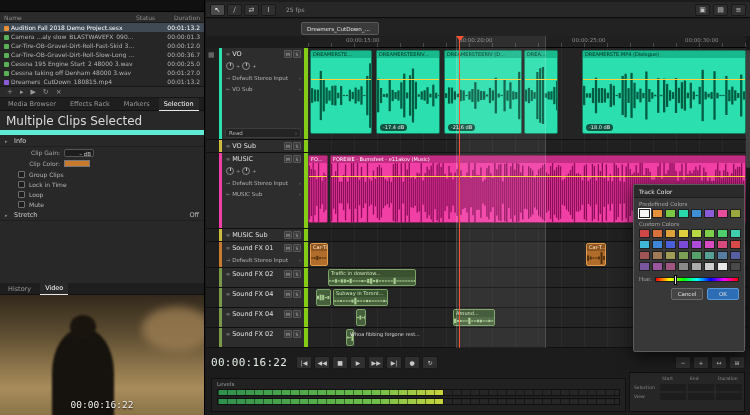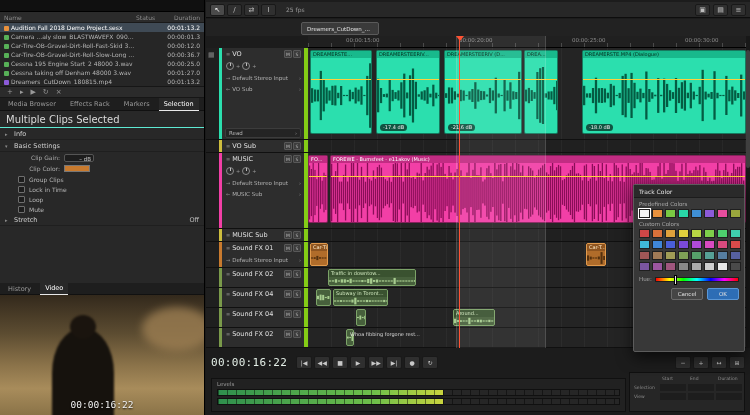--- a/index.html
+++ b/index.html
@@ -19,21 +19,21 @@
 .frow.sel{background:#3f4a55;color:#fff}
 .ficon{display:inline-block;width:5px;height:5px;margin-right:2px;border-radius:1px;vertical-align:-1px}
 .ficon.sesx{background:#e8913d}.ficon.wav{background:#58b158}.ficon.mp4{background:#8c5bd9}
 #ftools{position:absolute;top:86px;left:0;right:0;height:12px;background:#2b2b2b;border-top:1px solid #161616;border-bottom:1px solid #161616;display:flex;align-items:center;gap:7px;padding:0 7px;font-size:7px;color:#9a9a9a}
 .tabbar{display:flex;align-items:center;gap:4px;background:#1e1e1e;border-bottom:1px solid #111;padding:0 3px}
 #ltabs{position:absolute;top:98px;left:0;right:0;height:13px}
 #btabs{position:absolute;top:283px;left:0;right:0;height:12px}
 .tab{font-size:6.5px;color:#9a9a9a;padding:2px 5px;white-space:nowrap}
 .tab.active{color:#fff;border-bottom:1px solid #e8e8e8;background:#282828}
 #props{position:absolute;top:111px;left:0;right:0;height:172px;background:#282828;overflow:hidden}
-.phead{font-size:10px;color:#dadada;padding:3px 6px 2px;border-bottom:1px solid #5eead4}
+.phead{font-size:12px;color:#dadada;padding:3px 6px 2px;border-bottom:5px solid #5eead4}
 .psec{display:flex;align-items:center;gap:3px;font-size:6.5px;color:#d0d0d0;height:12px;padding:0 5px;border-bottom:1px solid #1f1f1f}
 .chev2{font-size:5px;color:#8a8a8a;width:6px}
 .pval{margin-left:auto;color:#bbb}
 .prow{display:flex;align-items:center;height:11px;font-size:6px;color:#aaa;padding:0 5px 0 18px;gap:4px}
 .plabel{width:42px;text-align:right}
 .gain-box{width:30px;height:8px;background:#1d1d1d;border:1px solid #555;border-radius:2px;font-size:5.5px;color:#ccc;text-align:right;padding:0 2px;line-height:8px}
 .cswatch{width:26px;height:7px;border:1px solid #777}
 .pcheck{display:flex;align-items:center;gap:4px;height:10px;font-size:6px;color:#b5b5b5;padding:0 5px 0 18px}
 .box{width:7px;height:7px;border:1px solid #6e6e6e;background:#1d1d1d;border-radius:1px}
 .psec.stretch{}
@@ -192,24 +192,20 @@
         <span class="tab">Effects Rack</span>
         <span class="tab">Markers</span>
         <span class="tab active">Selection</span>
       </div>
 
     <div id="props">
       <div class="phead">Multiple Clips Selected</div>
       <div class="psec">
         <span class="chev2">▸</span>
         <span>Info</span>
-      </div>
-      <div class="psec">
-        <span class="chev2">▾</span>
-        <span>Basic Settings</span>
       </div>
       <div class="prow">
         <span class="plabel">Clip Gain:</span>
         <span class="gain-box">– dB</span>
       </div>
       <div class="prow">
         <span class="plabel">Clip Color:</span>
         <span class="cswatch" id="clip-color-swatch" style="background: rgb(200, 122, 46);"></span>
       </div>
       <div id="prop-checks">

